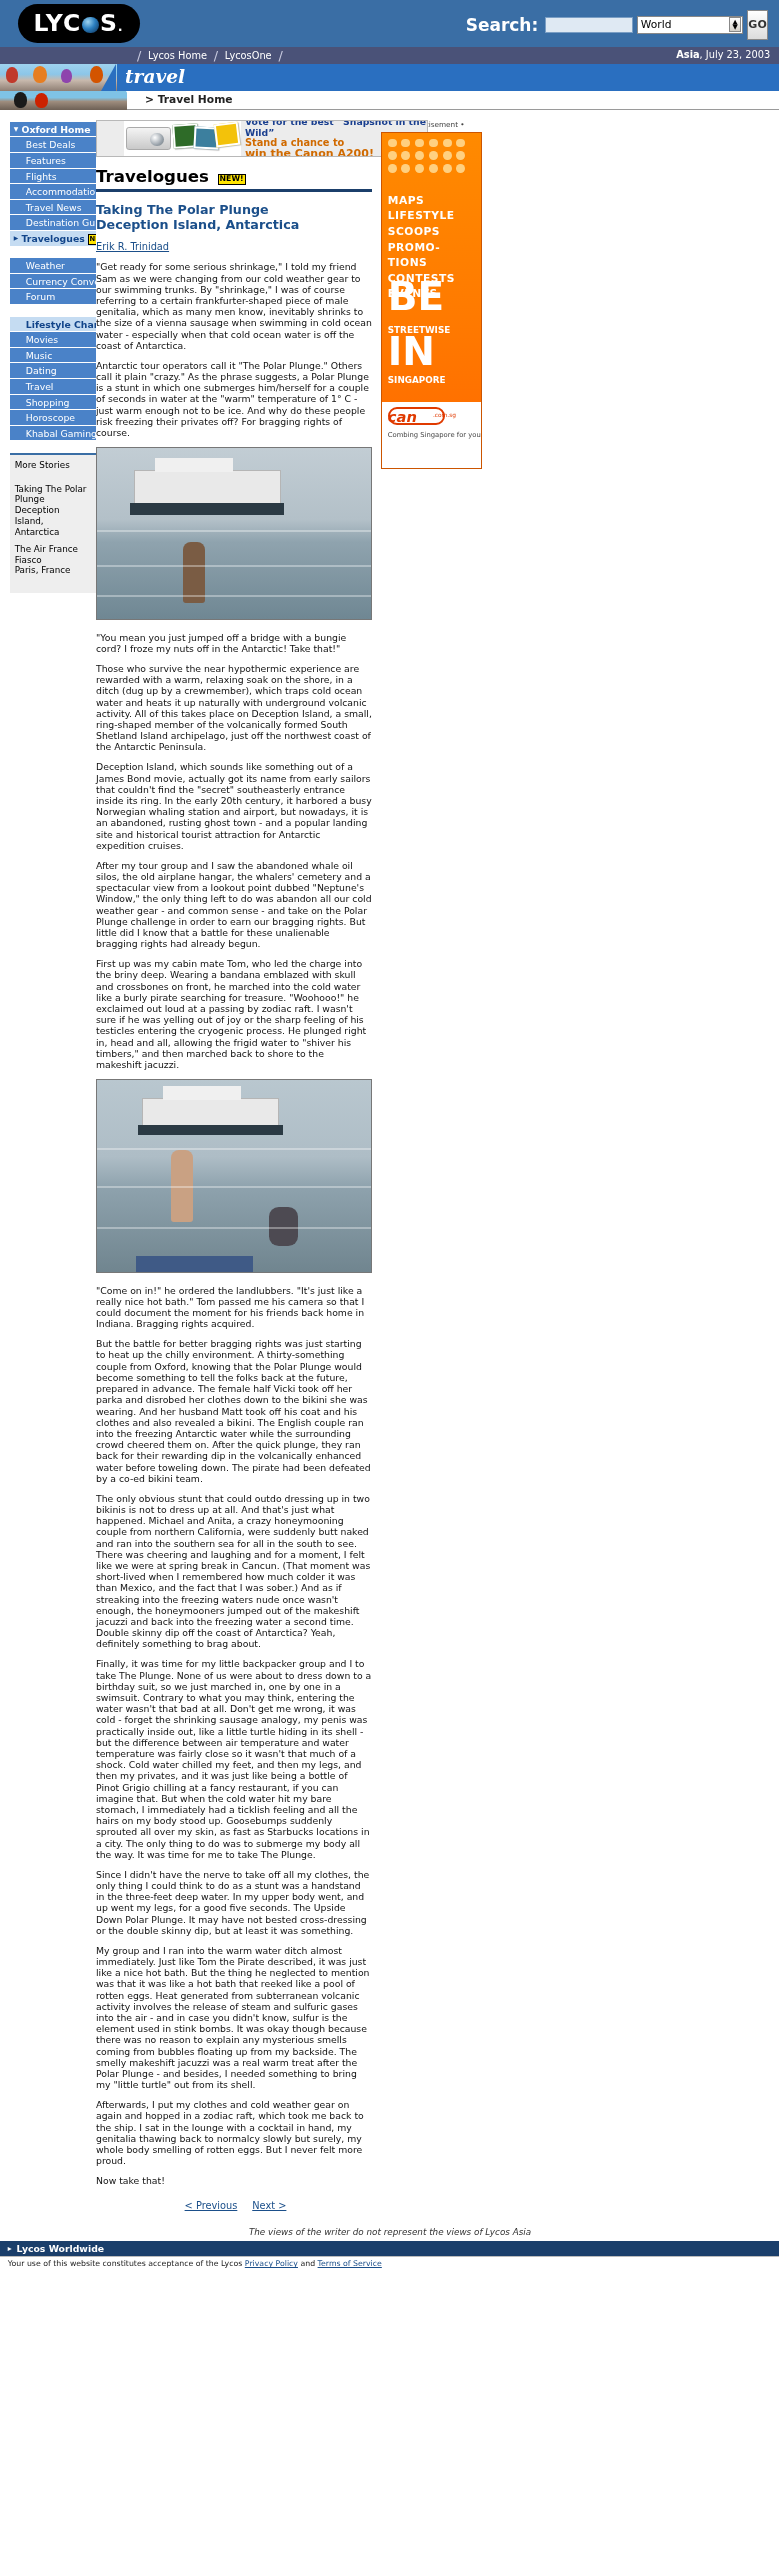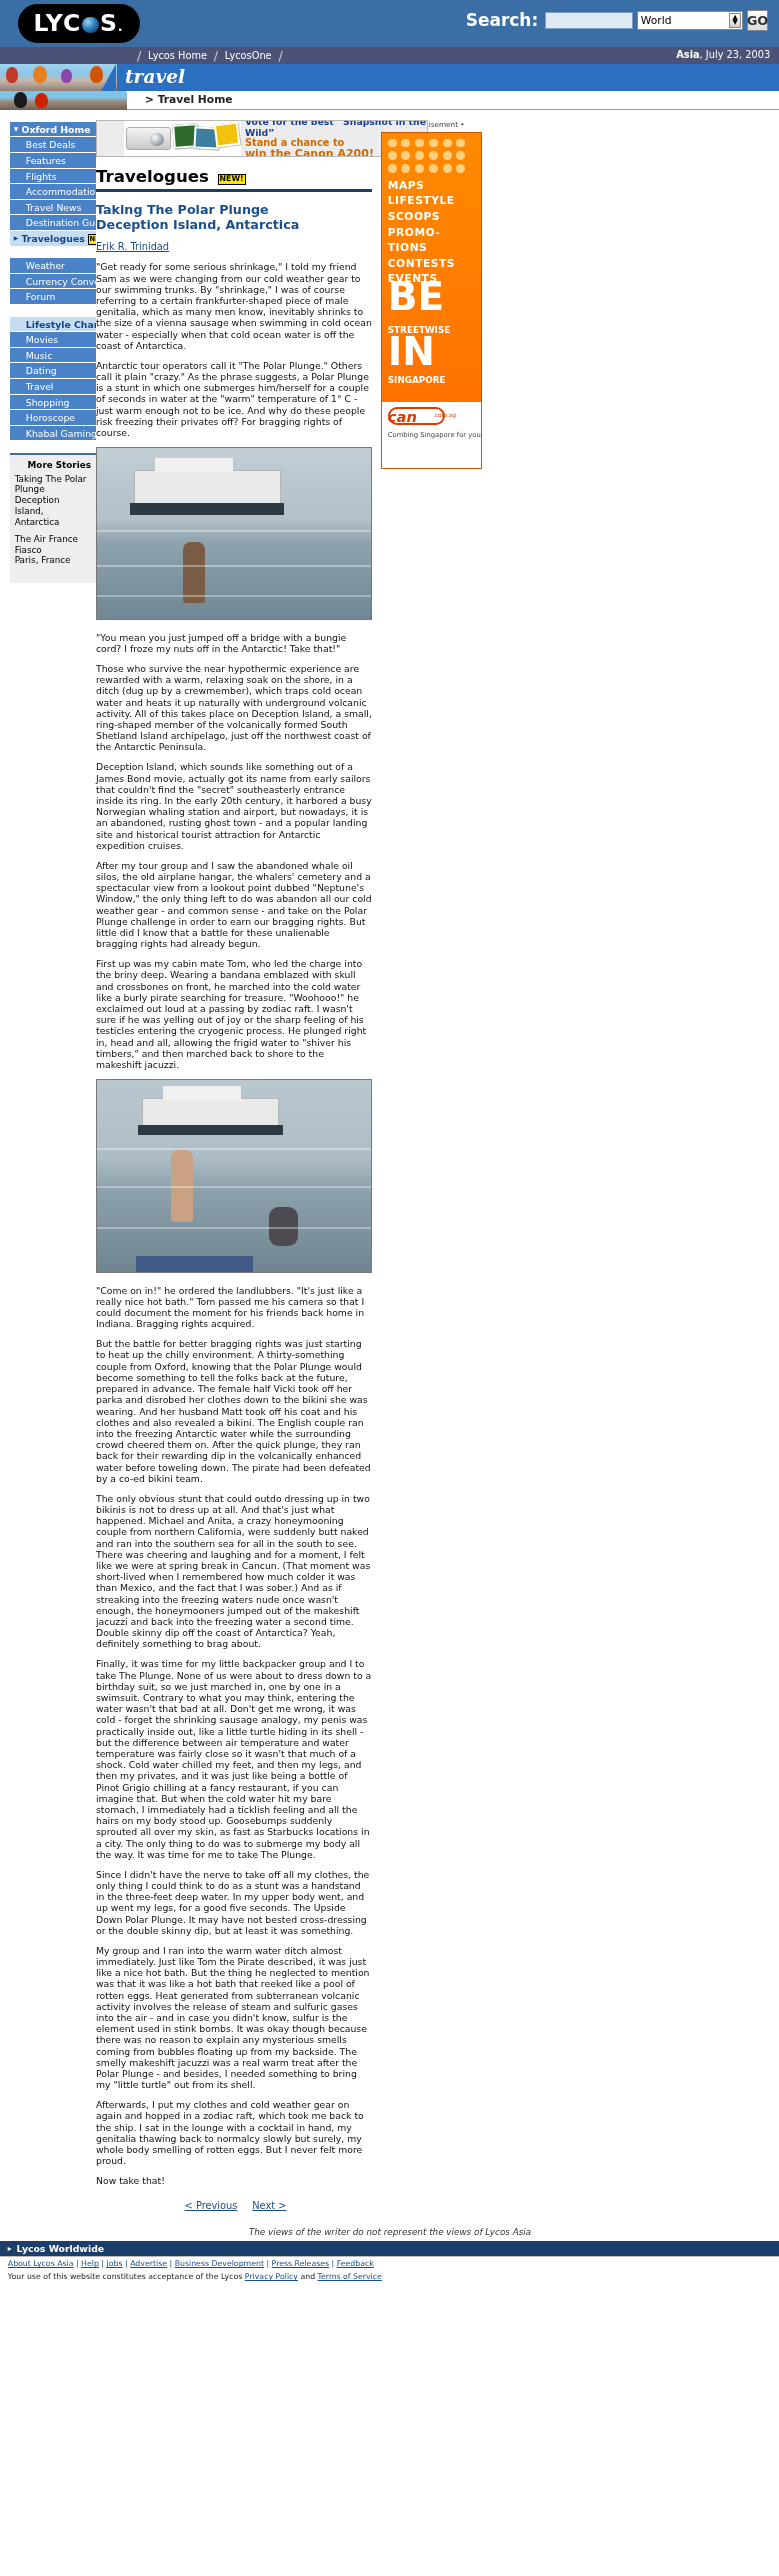--- a/index.html
+++ b/index.html
@@ -39,22 +39,22 @@
     width:106px; height:18.6px; border:1px solid #888; background:#fff;
     display:flex; align-items:center; justify-content:space-between;
     font-size:10.7px; padding:0 1px 0 2.9px; color:#000;
   }
   .searchbox .spin {
     width:11.7px; height:14.7px; background:linear-gradient(#fff,#d4d0c8);
     border:1px solid #888; display:flex; flex-direction:column;
     align-items:center; justify-content:center; line-height:4.9px; font-size:6.8px;
   }
   .searchbox .gobtn {
-    width:21.5px; height:21px; border:1px solid #888; background:linear-gradient(#fff,#dcdcdc);
-    font-size:13px; font-weight:bold; display:flex; align-items:center; justify-content:center;
+    width:21.5px; height:30px; border:1px solid #888; background:linear-gradient(#fff,#dcdcdc);
+    font-size:11px; font-weight:bold; display:flex; align-items:center; justify-content:center;
     color:#333;
   }
 
   
   .navstrip { background:#4a5278; height:16.6px; position:relative; }
   .navstrip .links {
     position:absolute; left:137px; top:0; height:16.6px;
     display:flex; align-items:center; color:#fff; font-size:9.8px;
   }
   .navstrip .links a { color:#fff; text-decoration:none; padding:0 6.8px; }
@@ -125,21 +125,21 @@
     background:#ffe400; color:#000; font-size:6.8px; font-weight:bold;
     padding:0 1px; margin-left:2.9px; line-height:8.8px; display:inline-block;
     vertical-align:1px; border:1px solid #000;
   }
 
   
   .morestories {
     width:86px; background:#eeeeee; border-top:2px solid #3a6ea5;
     padding:4.9px 4.9px 9.8px 4.9px; font-size:8.8px; color:#000; line-height:10.7px;
   }
-  .morestories .ms-title { font-weight:bold; text-align:right; font-size:8.8px; margin-bottom:3px; color:#000; }
+  .morestories .ms-title { font-weight:normal; text-align:left; font-size:8.8px; margin-bottom:13px; color:#000; }
   .morestories .ms-item { margin-bottom:6.8px; }
 
   
   .topad {
     width:332px; height:37px; border:1px solid #b8b8b8; background:#ececec;
     display:flex; align-items:center; margin-bottom:10px; overflow:hidden; position:relative;
   }
   .topad .adimgs { width:117px; height:35px; position:relative; background:#fff; margin-left:27px; }
   .cam {
     position:absolute; left:2px; top:5.9px; width:45px; height:23.5px;
@@ -195,21 +195,21 @@
   .adlabel { font-size:7.3px; color:#444; text-align:center; margin-bottom:2.9px; }
   .skyscraper {
     width:101px; height:337px; background:linear-gradient(#ff8a00 0%, #ff7a00 55%, #ff6a00 100%);
     border:1px solid #cc5500; position:relative; color:#fff; overflow:hidden;
   }
   .sky-dots { position:absolute; top:5.9px; left:5.9px; width:88px; height:35px; }
   .sky-dots i {
     position:absolute; width:8.8px; height:8.8px; border-radius:50%; background:#ffd080; display:block;
   }
   .sky-list {
-    position:absolute; top:47px; left:5.9px; width:90px; font-weight:bold; font-size:10.7px;
+    position:absolute; top:62px; left:5.9px; width:90px; font-weight:bold; font-size:10.7px;
     color:#fff; line-height:12.7px; letter-spacing:0.5px;
   }
   .sky-list div { margin-bottom:2.9px; }
   .sky-be {
     position:absolute; top:147px; left:5.9px; font-size:39px; font-weight:bold; color:#fff; line-height:33px;
   }
   .sky-street { position:absolute; top:192px; left:5.9px; font-size:8.8px; font-weight:bold; color:#fff; }
   .sky-in { position:absolute; top:201px; left:5.9px; font-size:39px; font-weight:bold; color:#fff; line-height:35px; }
   .sky-sing { position:absolute; top:242px; left:5.9px; font-size:8.8px; font-weight:bold; color:#fff; }
   .sky-white {
@@ -459,27 +459,18 @@
       </div>
     </div>
   </div>
 
   <div class="footnote">The views of the writer do not represent the views of Lycos Asia</div>
   <div class="footbar">
     <span class="arrow">▸</span>
     <span>Lycos Worldwide</span>
   </div>
   <div class="rulegray"></div>
-  <div class="footlinks">
-    <a href="#">About Lycos Asia</a> |
-    <a href="#">Help</a> |
-    <a href="#">Jobs</a> |
-    <a href="#">Advertise</a> |
-    <a href="#">Business Development</a> |
-    <a href="#">Press Releases</a> |
-    <a href="#">Feedback</a>
-  </div>
   <div class="footterms">
     <span>Your use of this website constitutes acceptance of the Lycos </span><a href="#">Privacy Policy</a><span> and </span><a href="#">Terms of Service</a>
   </div>
 
 </div>
 
 
 </body></html>

